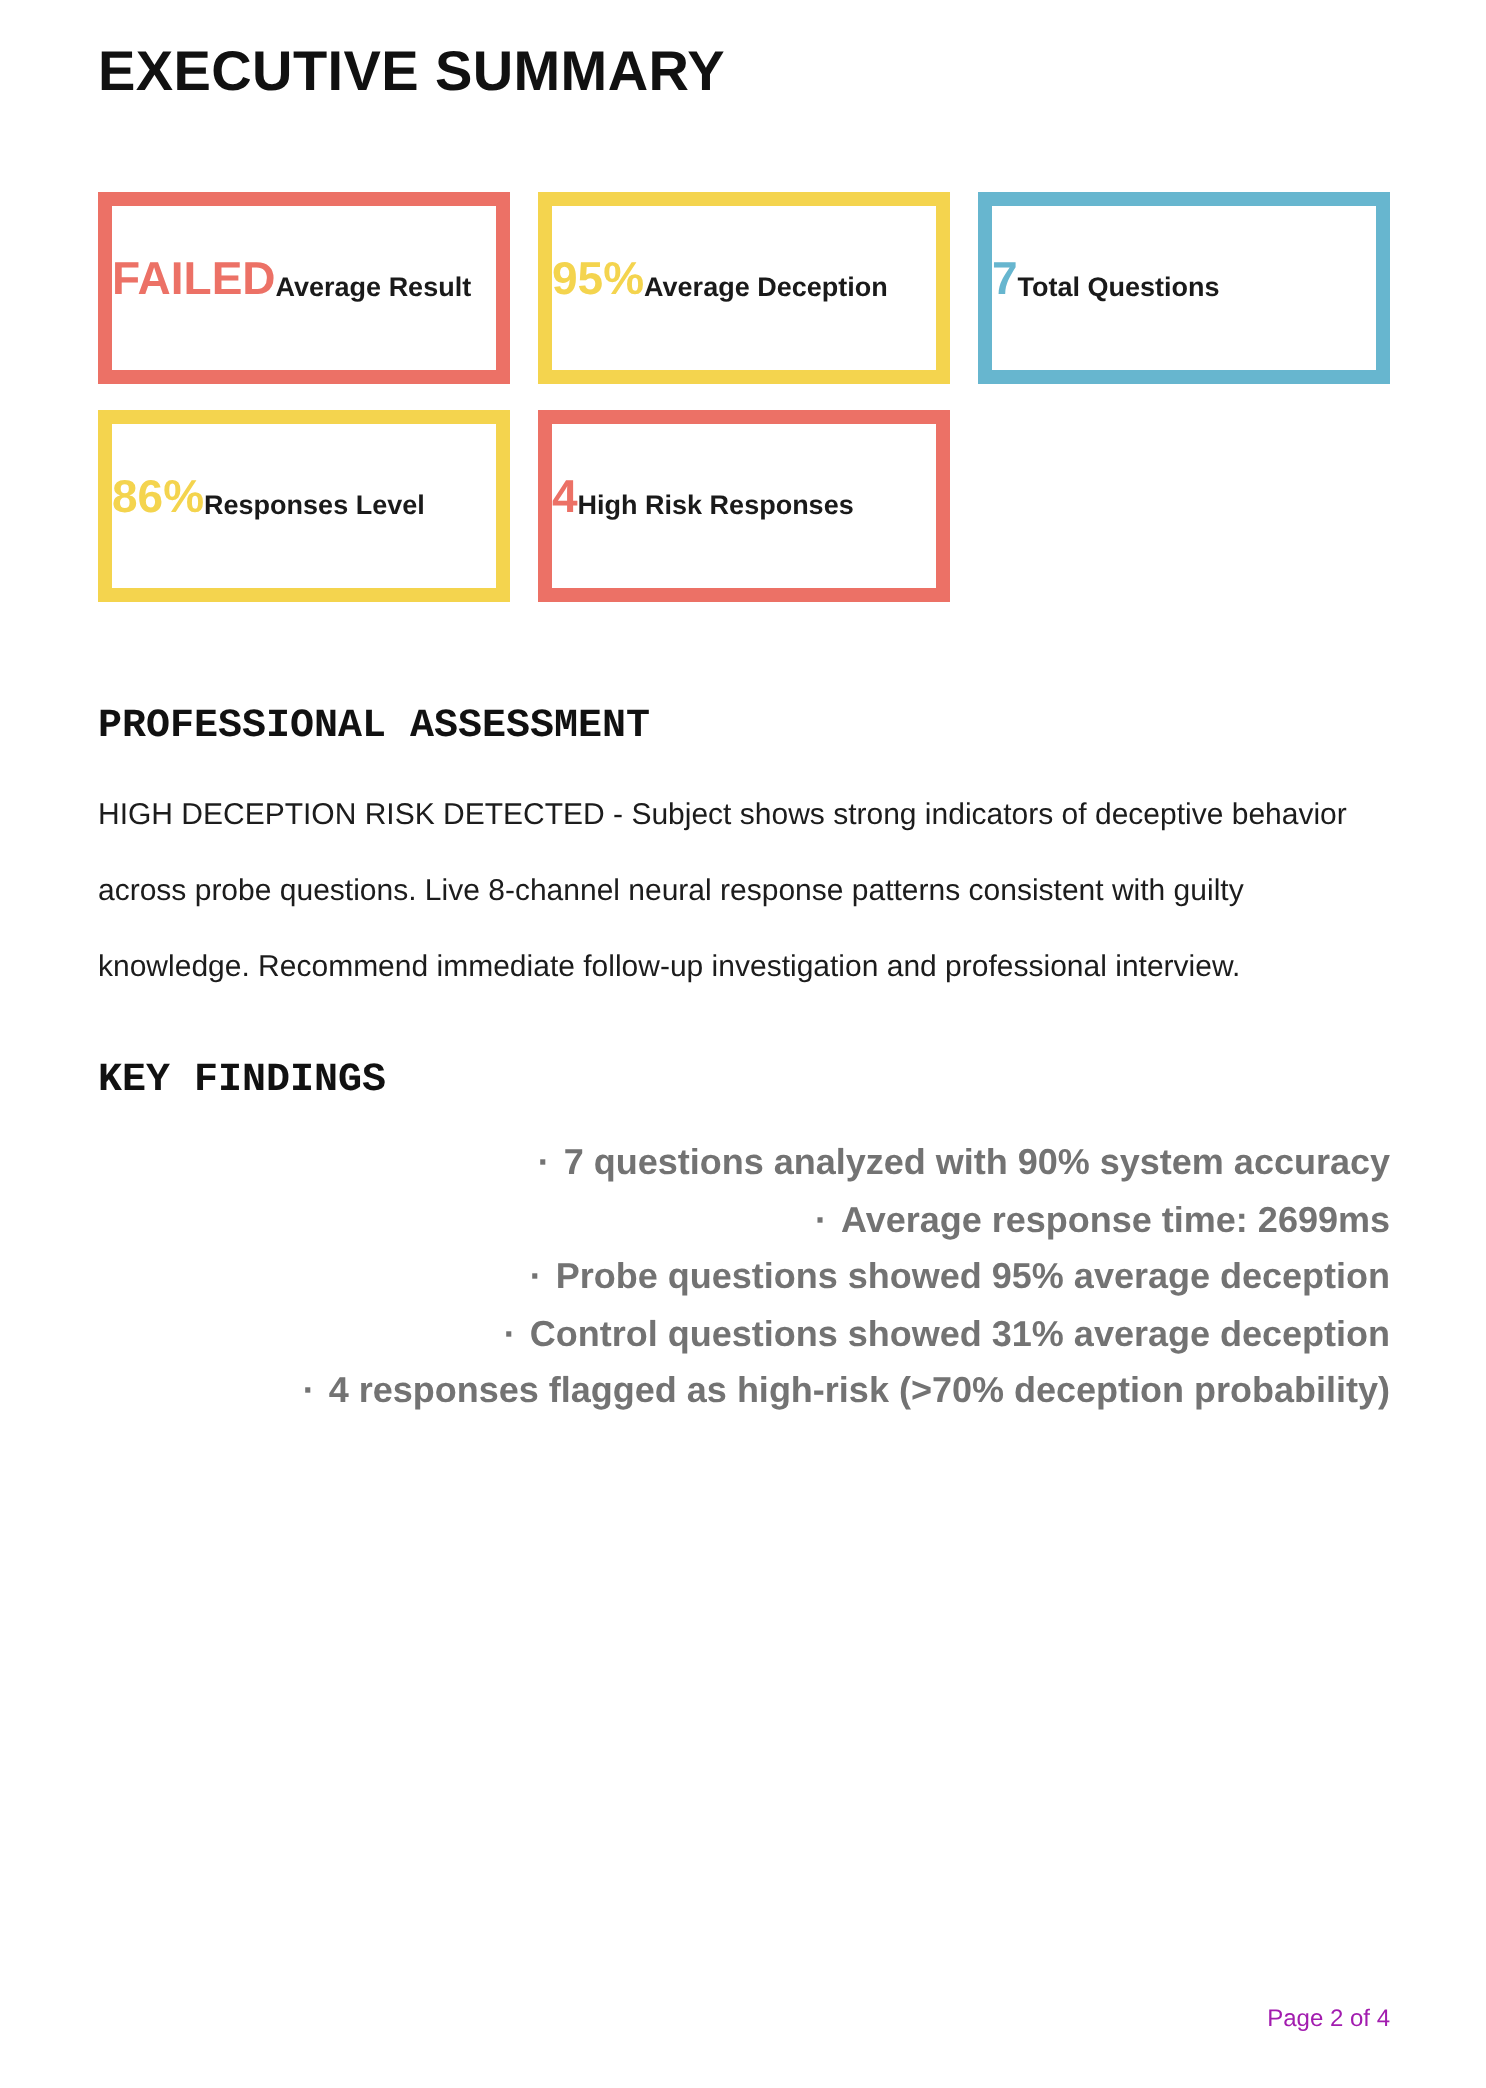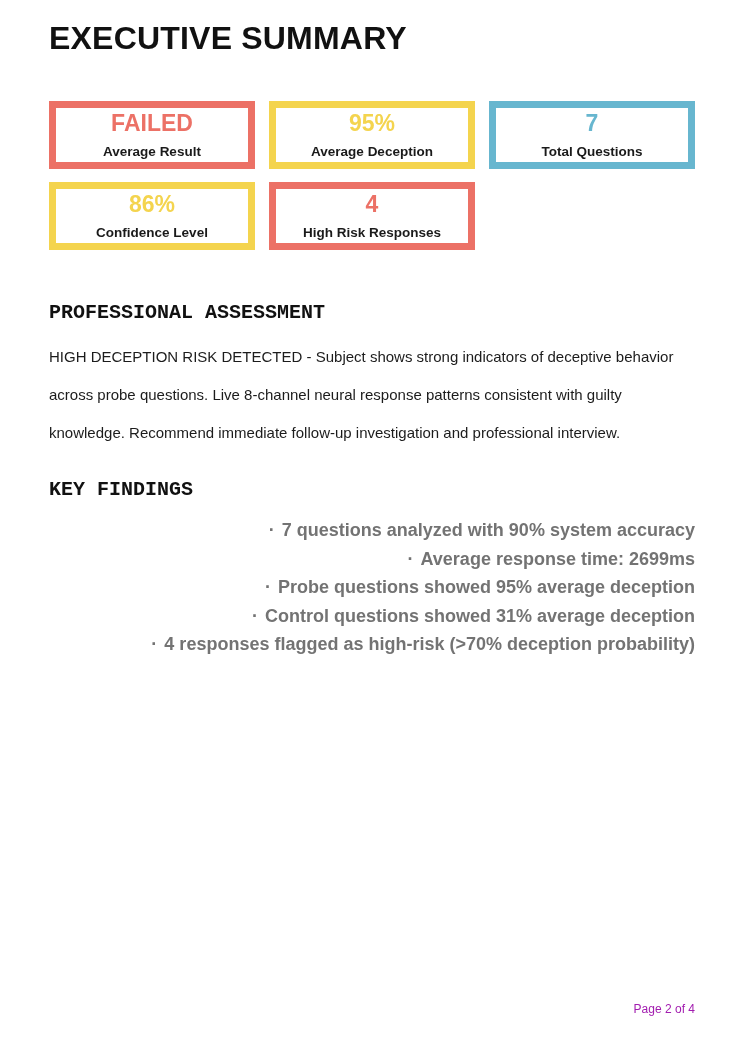--- a/index.html
+++ b/index.html
@@ -12,41 +12,41 @@
     height: 1044px;
     position: relative;
     font-family: "Liberation Sans", sans-serif;
     color: #1a1a1a;
     overflow: hidden;
   }
   .content {
     padding: 20px 48px 0 49px;
   }
   .doc-title {
-    font-size: 32px;
+    font-size: 28px;
     font-weight: bold;
     letter-spacing: 0.2px;
     color: #111111;
     margin: 0 0 44px 0;
   }
   .metrics-grid {
     display: grid;
     grid-template-columns: repeat(3, 1fr);
     column-gap: 14px;
     row-gap: 13px;
   }
   .metric-card {
     box-sizing: border-box;
-    height: 68px;
+    height: 96px;
     border: 7px solid #999;
     background: #ffffff;
     display: flex;
-    flex-direction: column;
+    flex-direction: row;
     align-items: center;
-    justify-content: center;
+    justify-content: flex-start;
   }
   .metric-value {
     font-size: 23px;
     font-weight: bold;
     line-height: 1;
     margin-bottom: 10px;
   }
   .metric-label {
     font-size: 13.5px;
     font-weight: bold;
@@ -109,21 +109,21 @@
     <div class="metric-card" style="border-color: rgb(244, 212, 78);">
       <div class="metric-value" style="color: rgb(244, 212, 78);">95%</div>
       <div class="metric-label">Average Deception</div>
     </div>
     <div class="metric-card" style="border-color: rgb(103, 182, 207);">
       <div class="metric-value" style="color: rgb(103, 182, 207);">7</div>
       <div class="metric-label">Total Questions</div>
     </div>
     <div class="metric-card" style="border-color: rgb(244, 212, 78);">
       <div class="metric-value" style="color: rgb(244, 212, 78);">86%</div>
-      <div class="metric-label">Confidence Level</div>
+      <div class="metric-label">Responses Level</div>
     </div>
     <div class="metric-card" style="border-color: rgb(236, 113, 102);">
       <div class="metric-value" style="color: rgb(236, 113, 102);">4</div>
       <div class="metric-label">High Risk Responses</div>
     </div>
   </div>
 
   <h2 class="section-heading assessment-heading">PROFESSIONAL ASSESSMENT</h2>
   <p class="assessment-body">HIGH DECEPTION RISK DETECTED - Subject shows strong indicators of deceptive behavior across probe questions. Live 8-channel neural response patterns consistent with guilty knowledge. Recommend immediate follow-up investigation and professional interview.</p>
 

